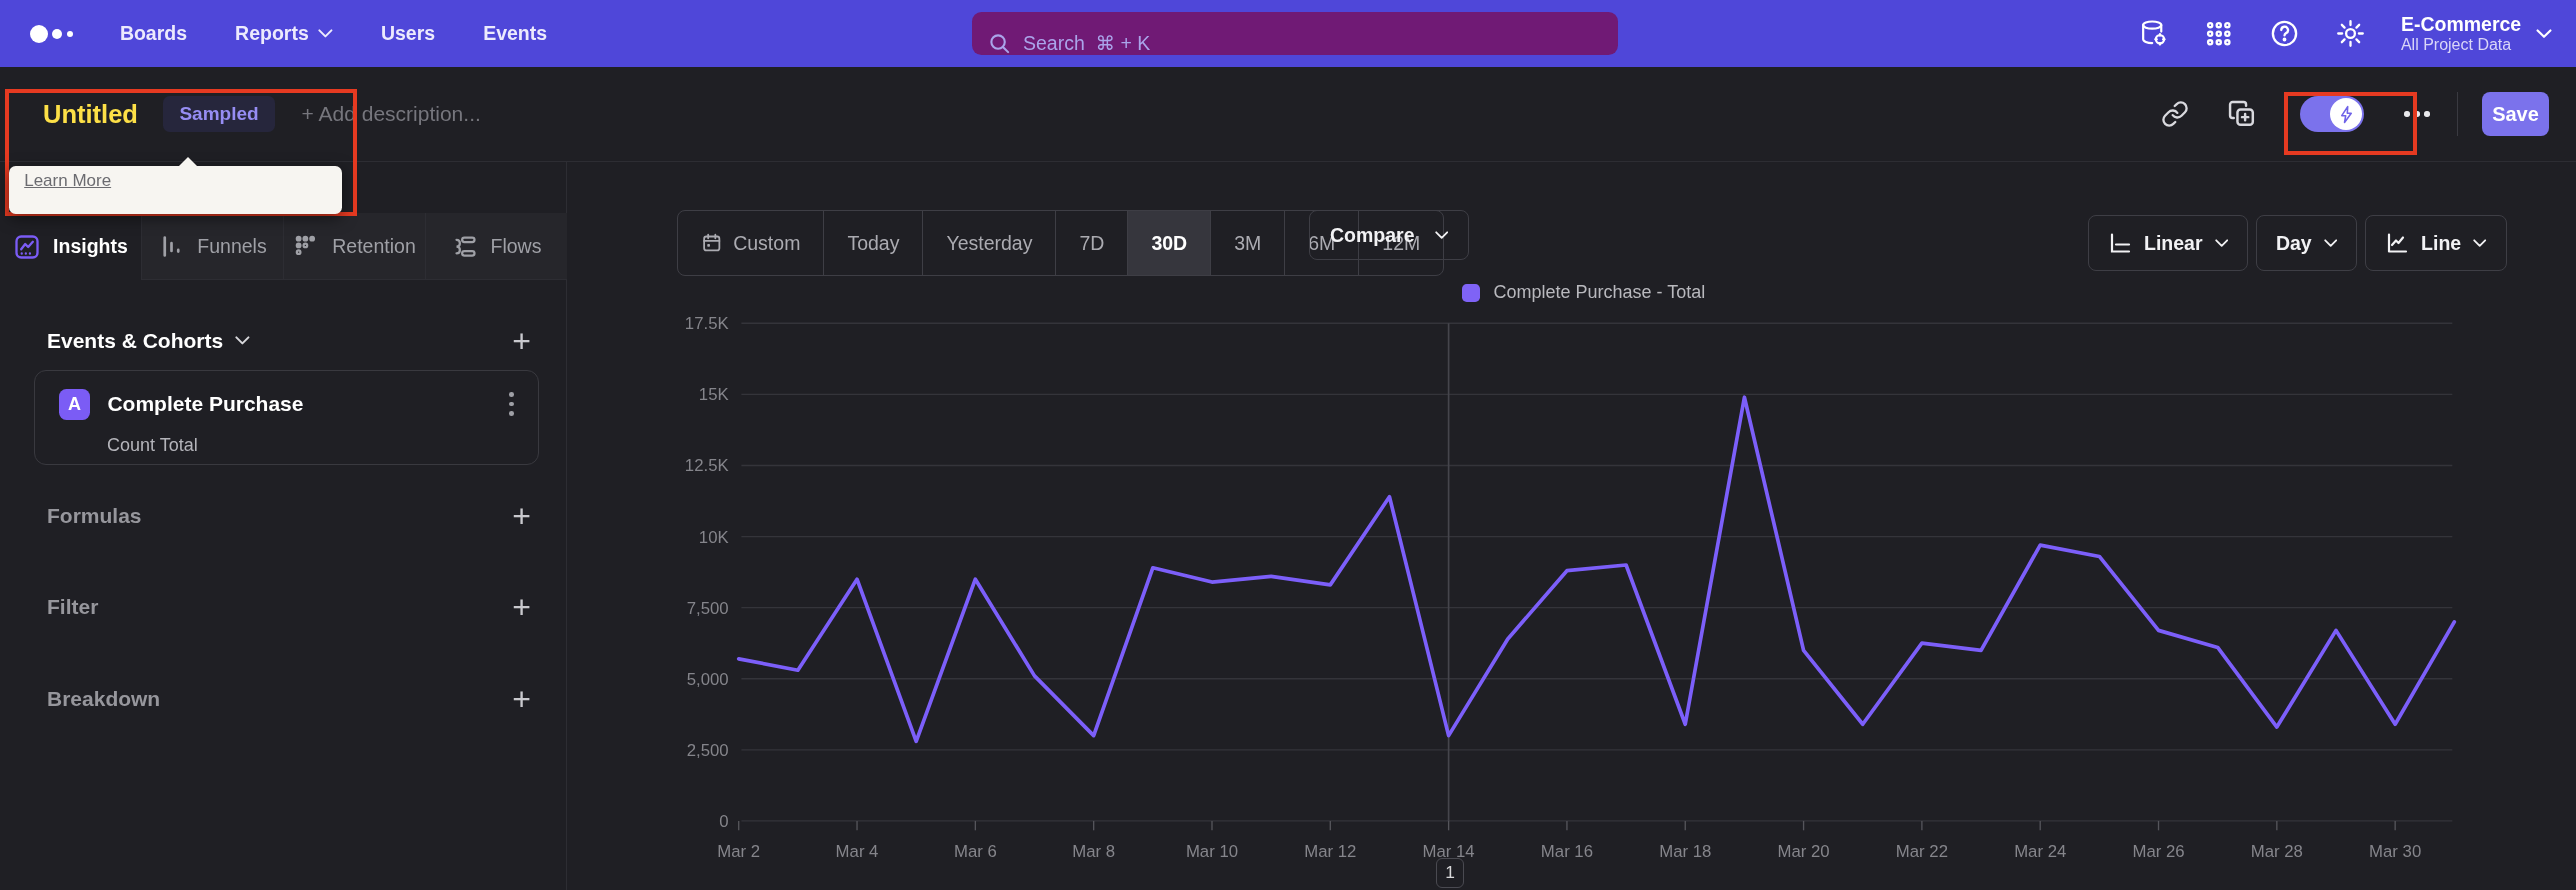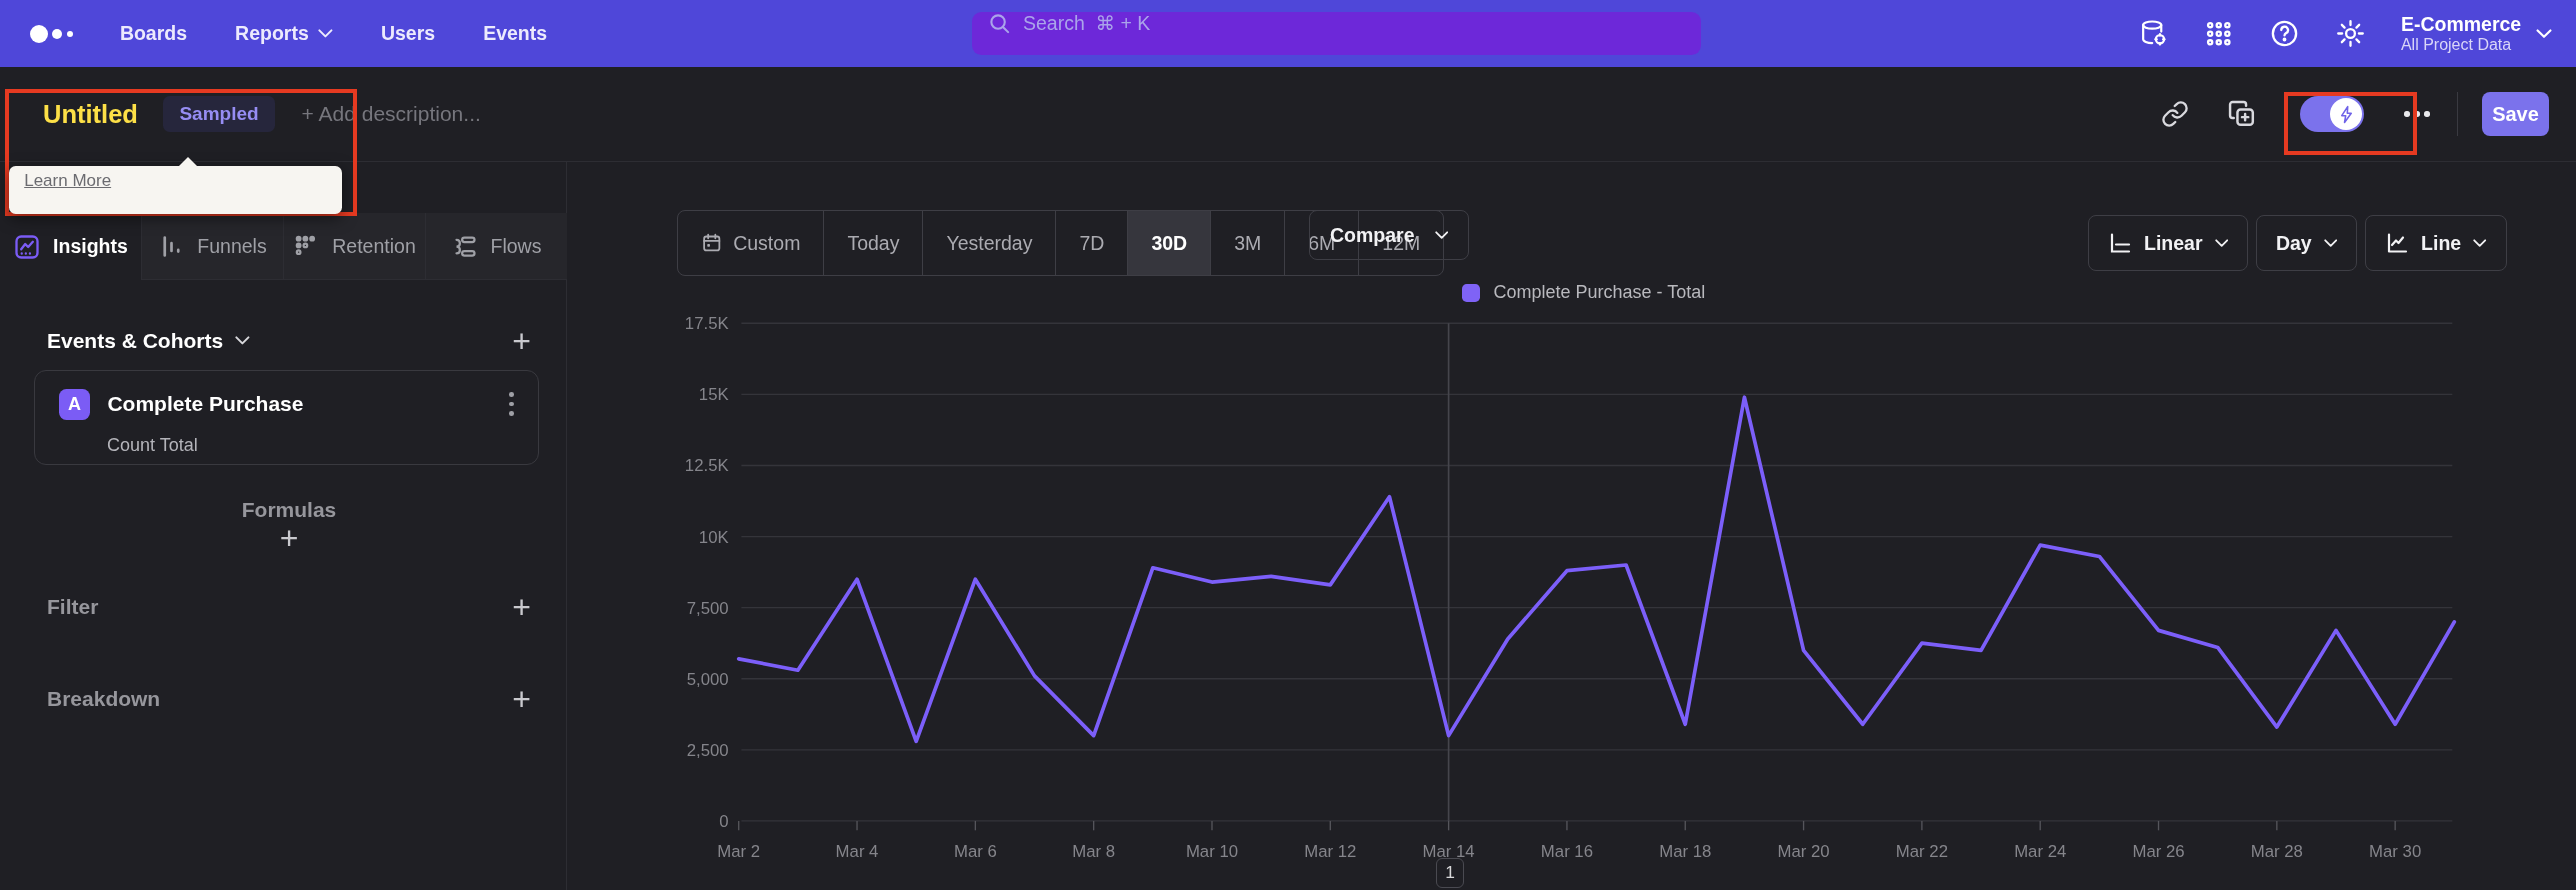--- a/index.html
+++ b/index.html
@@ -11,22 +11,22 @@
   }
   
   .topnav { position:absolute; top:0; left:0; width:2576px; height:67px;
     background:#4f47d9; display:flex; align-items:center; z-index:3; }
   .logo { display:flex; align-items:center; gap:4.7px; margin-left:29.5px; margin-right:47px; }
   .logo .d1{ width:18px;height:18px;border-radius:50%;background:#fff;}
   .logo .d2{ width:10px;height:10px;border-radius:50%;background:#fff;}
   .logo .d3{ width:6px;height:6px;border-radius:50%;background:#fff;}
   .nav-items { display:flex; align-items:center; gap:48px; }
   .nav-item { display:flex; align-items:center; gap:9.4px; font-size:19.5px; font-weight:600; color:#eceafd; cursor:pointer; }
-  .nav-search { position:absolute; left:972px; top:12px; width:729px; height:43px;
-    background:#6d28d9; border-radius:9.4px; display:flex; align-items:flex-start; padding:0 16px; }
+  .nav-search { position:absolute; left:972px; top:12px; width:646px; height:43px;
+    background:#701a75; border-radius:9.4px; display:flex; align-items:flex-end; padding:0 16px; }
   .nav-search svg { flex:0 0 auto; }
   .nav-search input { flex:1; margin-left:12px; background:transparent; border:none; outline:none;
     font-family:"Liberation Sans",sans-serif; font-size:19.5px; color:#e6e4fb; }
   .nav-search input::placeholder { color:#aaa4ea; }
   .nav-right { position:absolute; right:24px; top:0; height:67px; display:flex; align-items:center; gap:35px; }
   .nav-ic { display:flex; align-items:center; justify-content:center; cursor:pointer; }
   .project { display:flex; align-items:center; gap:14.8px; cursor:pointer; }
   .project .pname { font-size:19.5px; font-weight:700; color:#ffffff; line-height:1.15; }
   .project .pscope { font-size:16px; color:#d9d6f8; line-height:1.15; }
   
@@ -273,21 +273,21 @@
       <div class="ec-name">Complete Purchase</div>
       <div class="kebab">
           <i></i>
           <i></i>
           <i></i>
         </div>
     </div>
     <div class="ec-metric">Count Total</div>
   </div>
 
-  <div class="side-row" style="top:337px;flex-direction:column;">
+  <div class="side-row" style="top:337px;">
     <div class="section-dim">Formulas</div>
     <div class="grow"></div>
     <div class="plus">+</div>
   </div>
   <div class="side-row" style="top:428px;">
     <div class="section-dim">Filter</div>
     <div class="grow"></div>
     <div class="plus">+</div>
   </div>
   <div class="side-row" style="top:520px;">

